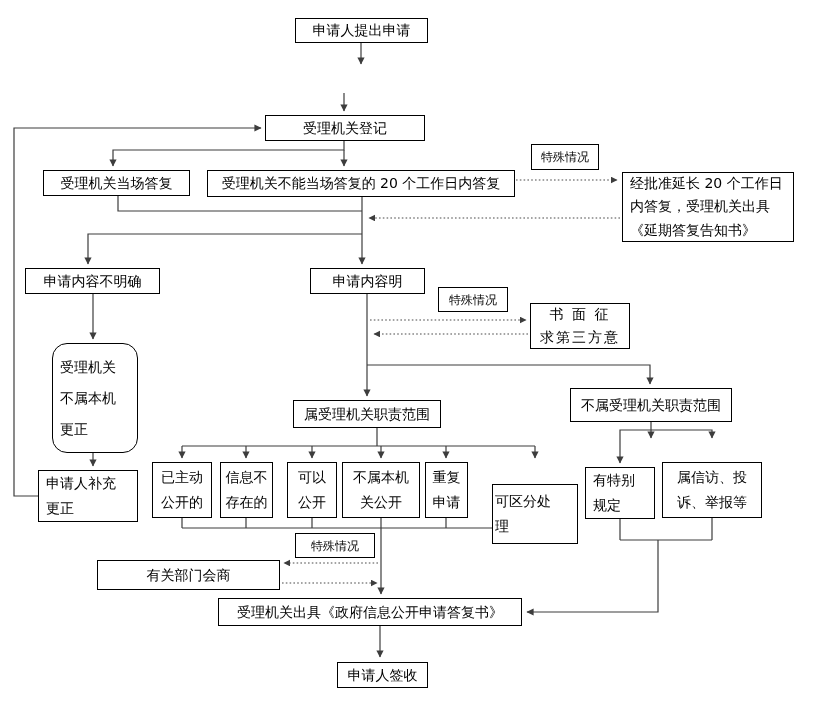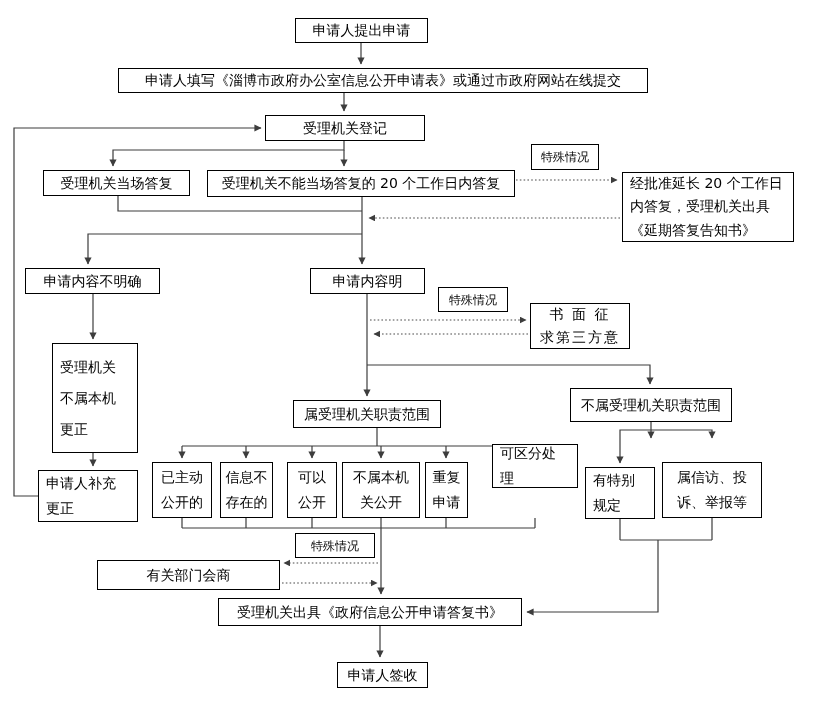--- a/index.html
+++ b/index.html
@@ -11,21 +11,21 @@
   .wire{fill:none;stroke:#3d3d3d;stroke-width:1.2;}
   .wire.dotted{stroke-dasharray:1.6 2.2;stroke-width:1.1;stroke:#4a4a4a;}
   .node{
     position:absolute;z-index:2;background:#ffffff;border:1px solid #000;
     display:flex;flex-direction:column;align-items:center;justify-content:center;
     font-size:14px;line-height:1.5;text-align:center;box-sizing:border-box;
     padding:2px 4px;
   }
   .node .ln{display:block;white-space:nowrap;}
   .node.left{align-items:flex-start;text-align:left;}
-  .node.top{justify-content:flex-start;padding-top:8px;}
+  .node.top{justify-content:flex-start;padding-top:8px;border-radius:15px;}
   .node.label{font-size:12px;}
   .node.lh-xl{line-height:2.2;}
   .node.lh-lg{line-height:1.8;}
   .node.lh-md{line-height:1.65;}
   .node.ls{letter-spacing:2px;}
 </style>
 </head>
 <body>
 
 <div id="canvas">
@@ -83,23 +83,20 @@
 
     <path class="wire" d="M620 519 V540 M712 518 V540 M620 540 H712 M658 540 V612 H527" marker-end="url(#arr)"></path>
 
     <path class="wire" d="M380 626 V657" marker-end="url(#arr)"></path>
   </svg>
 
   <div class="node" style="left:295px;top:18px;width:133px;height:25px;">
     <span>申请人提出申请</span>
   </div>
 
-  <div class="node" style="left:118px;top:68px;width:530px;height:25px;">
-    <span>申请人填写《淄博市政府办公室信息公开申请表》或通过市政府网站在线提交</span>
-  </div>
 
   <div class="node" style="left:265px;top:115px;width:160px;height:26px;">
     <span>受理机关登记</span>
   </div>
 
   <div class="node" style="left:43px;top:170px;width:147px;height:26px;">
     <span>受理机关当场答复</span>
   </div>
 
   <div class="node" style="left:207px;top:170px;width:308px;height:27px;">
@@ -170,21 +167,21 @@
   <div class="node lh-lg" style="left:342px;top:462px;width:78px;height:56px;">
     <span class="ln">不属本机</span>
     <span class="ln">关公开</span>
   </div>
 
   <div class="node lh-lg" style="left:425px;top:462px;width:43px;height:56px;">
     <span class="ln">重复</span>
     <span class="ln">申请</span>
   </div>
 
-  <div class="node left lh-lg" style="left:492px;top:444px;width:86px;height:44px;padding-left:7px;">
+  <div class="node left lh-lg" style="left:492px;top:484px;width:86px;height:60px;padding-left:2px;">
     <span class="ln">可区分处</span>
     <span class="ln">理</span>
   </div>
 
   <div class="node left lh-lg" style="left:585px;top:467px;width:70px;height:52px;padding-left:7px;">
     <span class="ln">有特别</span>
     <span class="ln">规定</span>
   </div>
 
   <div class="node lh-lg" style="left:662px;top:462px;width:100px;height:56px;">

